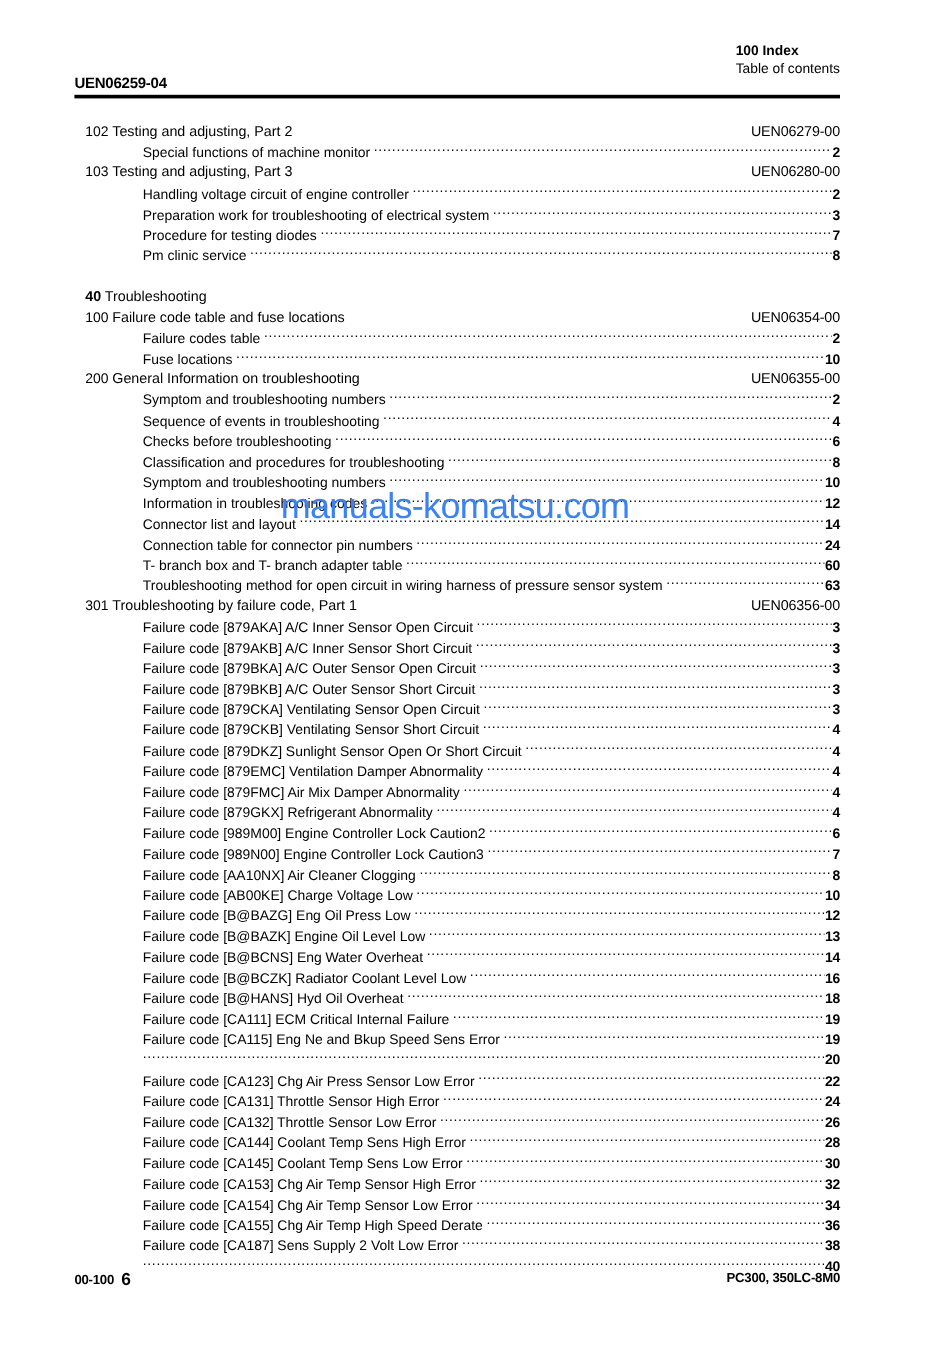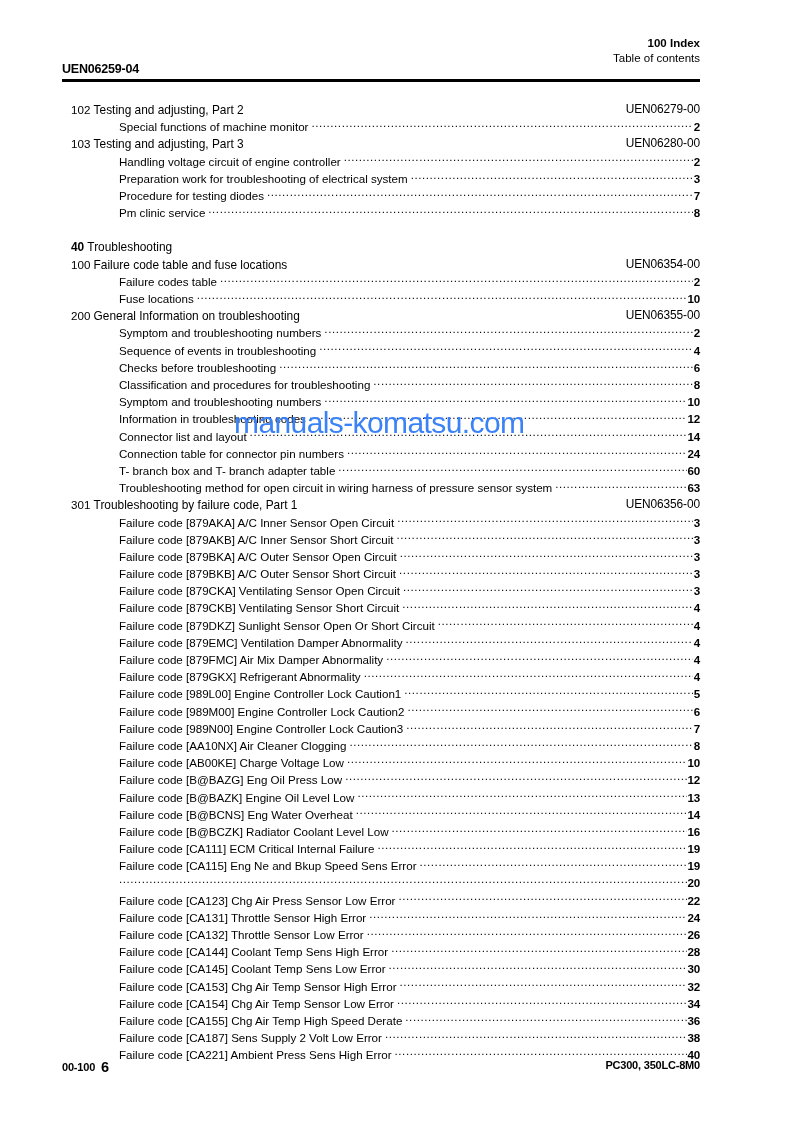--- a/index.html
+++ b/index.html
@@ -34,21 +34,21 @@
     left: 0;
     bottom: 2px;
     font-size: 12.5px;
     font-weight: bold;
     letter-spacing: -0.2px;
   }
   .header-right {
     position: absolute;
     right: 0;
     top: 0;
-    text-align: right;
+    text-align: left;
     font-size: 11.5px;
     line-height: 15px;
   }
   .header-right .line1 { font-weight: bold; }
   .header-right .line2 { font-weight: normal; }
   .header-rule {
     position: absolute;
     left: 62px;
     top: 79px;
     width: 638px;
@@ -330,25 +330,20 @@
         <span class="ent-title">Failure code [879FMC] Air Mix Damper Abnormality</span>
         <span class="leader"></span>
         <span class="ent-page">4</span>
       </div>
       <div class="row entry">
         <span class="ent-title">Failure code [879GKX] Refrigerant Abnormality</span>
         <span class="leader"></span>
         <span class="ent-page">4</span>
       </div>
       <div class="row entry">
-        <span class="ent-title">Failure code [989L00] Engine Controller Lock Caution1</span>
-        <span class="leader"></span>
-        <span class="ent-page">5</span>
-      </div>
-      <div class="row entry">
         <span class="ent-title">Failure code [989M00] Engine Controller Lock Caution2</span>
         <span class="leader"></span>
         <span class="ent-page">6</span>
       </div>
       <div class="row entry">
         <span class="ent-title">Failure code [989N00] Engine Controller Lock Caution3</span>
         <span class="leader"></span>
         <span class="ent-page">7</span>
       </div>
       <div class="row entry">
@@ -375,20 +370,25 @@
         <span class="ent-title">Failure code [B@BCNS] Eng Water Overheat</span>
         <span class="leader"></span>
         <span class="ent-page">14</span>
       </div>
       <div class="row entry">
         <span class="ent-title">Failure code [B@BCZK] Radiator Coolant Level Low</span>
         <span class="leader"></span>
         <span class="ent-page">16</span>
       </div>
       <div class="row entry">
+        <span class="ent-title">Failure code [B@HANS] Hyd Oil Overheat</span>
+        <span class="leader"></span>
+        <span class="ent-page">18</span>
+      </div>
+      <div class="row entry">
         <span class="ent-title">Failure code [CA111] ECM Critical Internal Failure</span>
         <span class="leader"></span>
         <span class="ent-page">19</span>
       </div>
       <div class="row entry">
         <span class="ent-title">Failure code [CA115] Eng Ne and Bkup Speed Sens Error</span>
         <span class="leader"></span>
         <span class="ent-page">19</span>
       </div>
       <div class="row entry">
@@ -434,21 +434,20 @@
         <span class="ent-title">Failure code [CA155] Chg Air Temp High Speed Derate</span>
         <span class="leader"></span>
         <span class="ent-page">36</span>
       </div>
       <div class="row entry">
         <span class="ent-title">Failure code [CA187] Sens Supply 2 Volt Low Error</span>
         <span class="leader"></span>
         <span class="ent-page">38</span>
       </div>
       <div class="row entry">
-        <span class="ent-title">Failure code [CA221] Ambient Press Sens High Error</span>
         <span class="leader"></span>
         <span class="ent-page">40</span>
       </div>
     </div>
 
   <div class="watermark">manuals-komatsu.com</div>
 
   <div class="footer">
     <div class="footer-left">
       <span>00-100</span><span class="pagenum">6</span>

